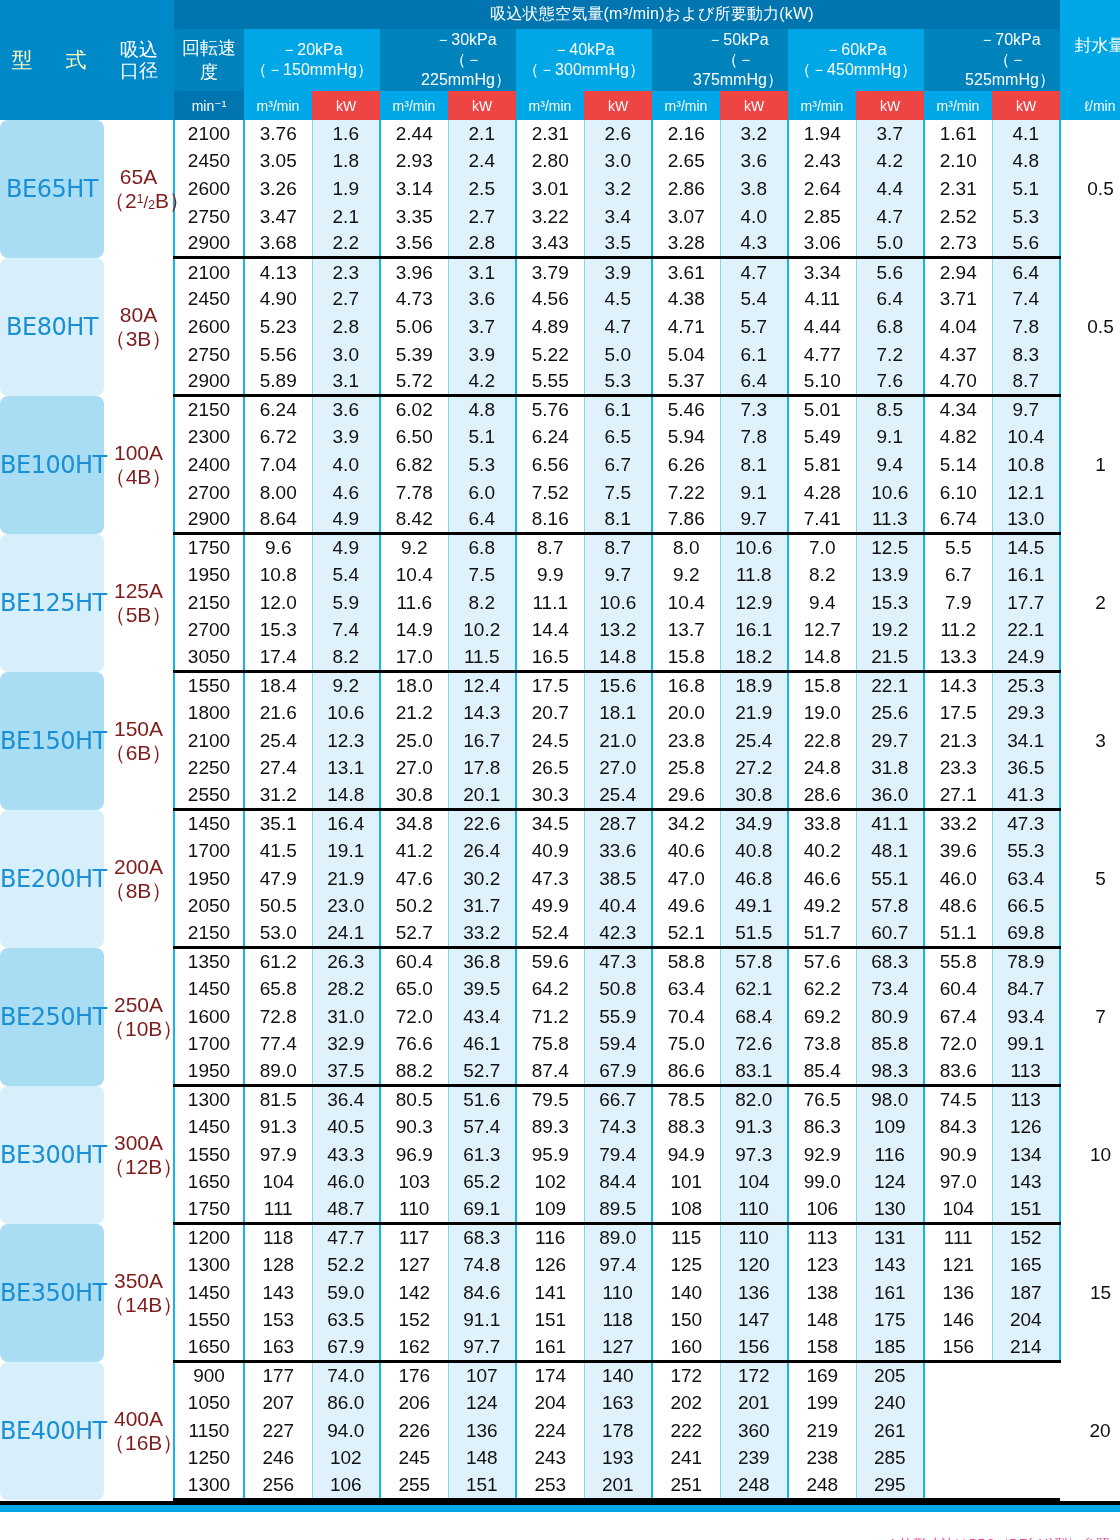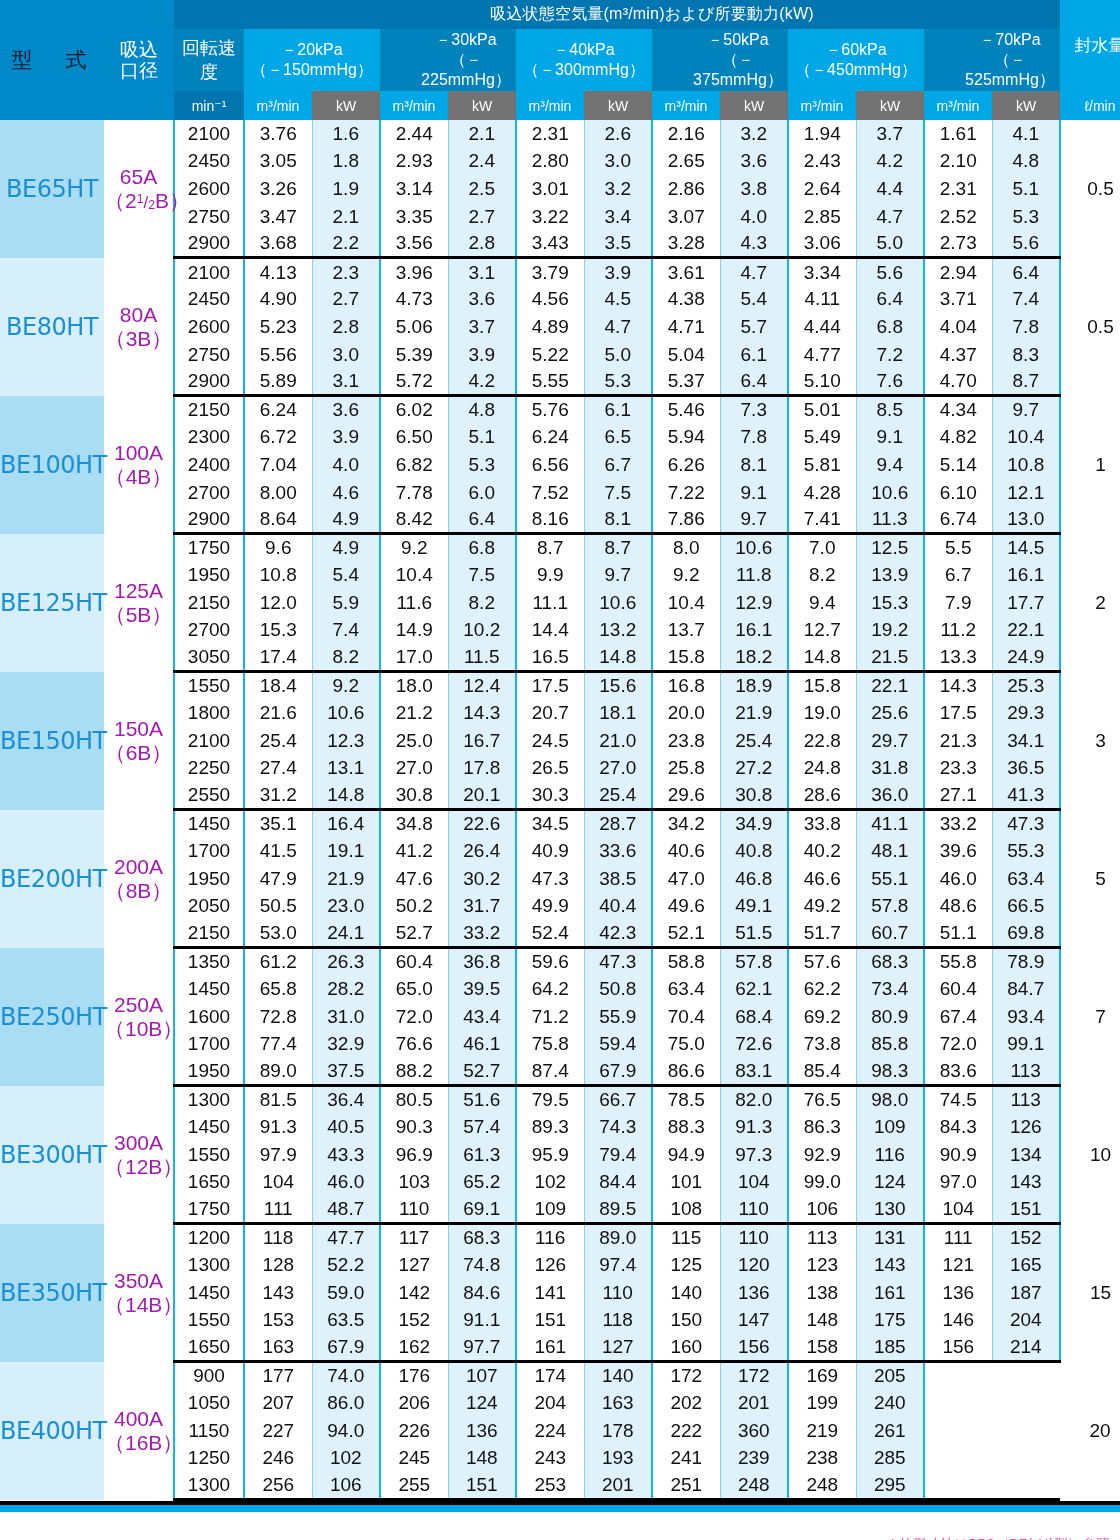--- a/index.html
+++ b/index.html
@@ -32,21 +32,21 @@
   .h-top {
     background: #0075b0;
     color: #ffffff;
     font-size: 16px;
     font-weight: bold;
     height: 29px;
     letter-spacing: .2px;
   }
   .h-model {
     background: #0089c8;
-    color: #0f172a;
+    color: #fef9c3;
     font-size: 21px;
     font-weight: bold;
     letter-spacing: 6px;
   }
   .h-bore {
     background: #0089c8;
     color: #ffffff;
     font-size: 19px;
     font-weight: bold;
     line-height: 1.12;
@@ -72,40 +72,41 @@
     font-size: 17px;
     font-weight: bold;
   }
   .h-unit {
     color: #ffffff;
     font-size: 14px;
     font-weight: bold;
     height: 29px;
   }
   .h-unit.flow  { background: #00a7e6; }
-  .h-unit.pow   { background: #737373; }
+  .h-unit.pow   { background: #ef4444; }
   .h-unit.speed { background: #0075b0; }
   .h-unit.seal  { background: #00a7e6; }
 
   .hdr-sep { border-left: 2px solid #ffffff; }
 
   
   .b-model {
     font-size: 24px;
     font-weight: bold;
     color: #1b8fd4;
     letter-spacing: -0.5px;
     font-family: "DejaVu Sans", "Liberation Sans", sans-serif;
+    border-radius: 8px;
   }
   .b-model.sh1 { background: #a9ddf4; }
   .b-model.sh2 { background: #d6effb; }
   .b-bore {
     background: #ffffff;
     font-size: 21px;
-    color: #a21caf;
+    color: #7f1d1d;
     line-height: 1.12;
   }
   .b-seal {
     background: #ffffff;
     font-size: 19px;
     color: #111;
   }
   .cell {
     height: 27.6px;
     font-size: 19px;

